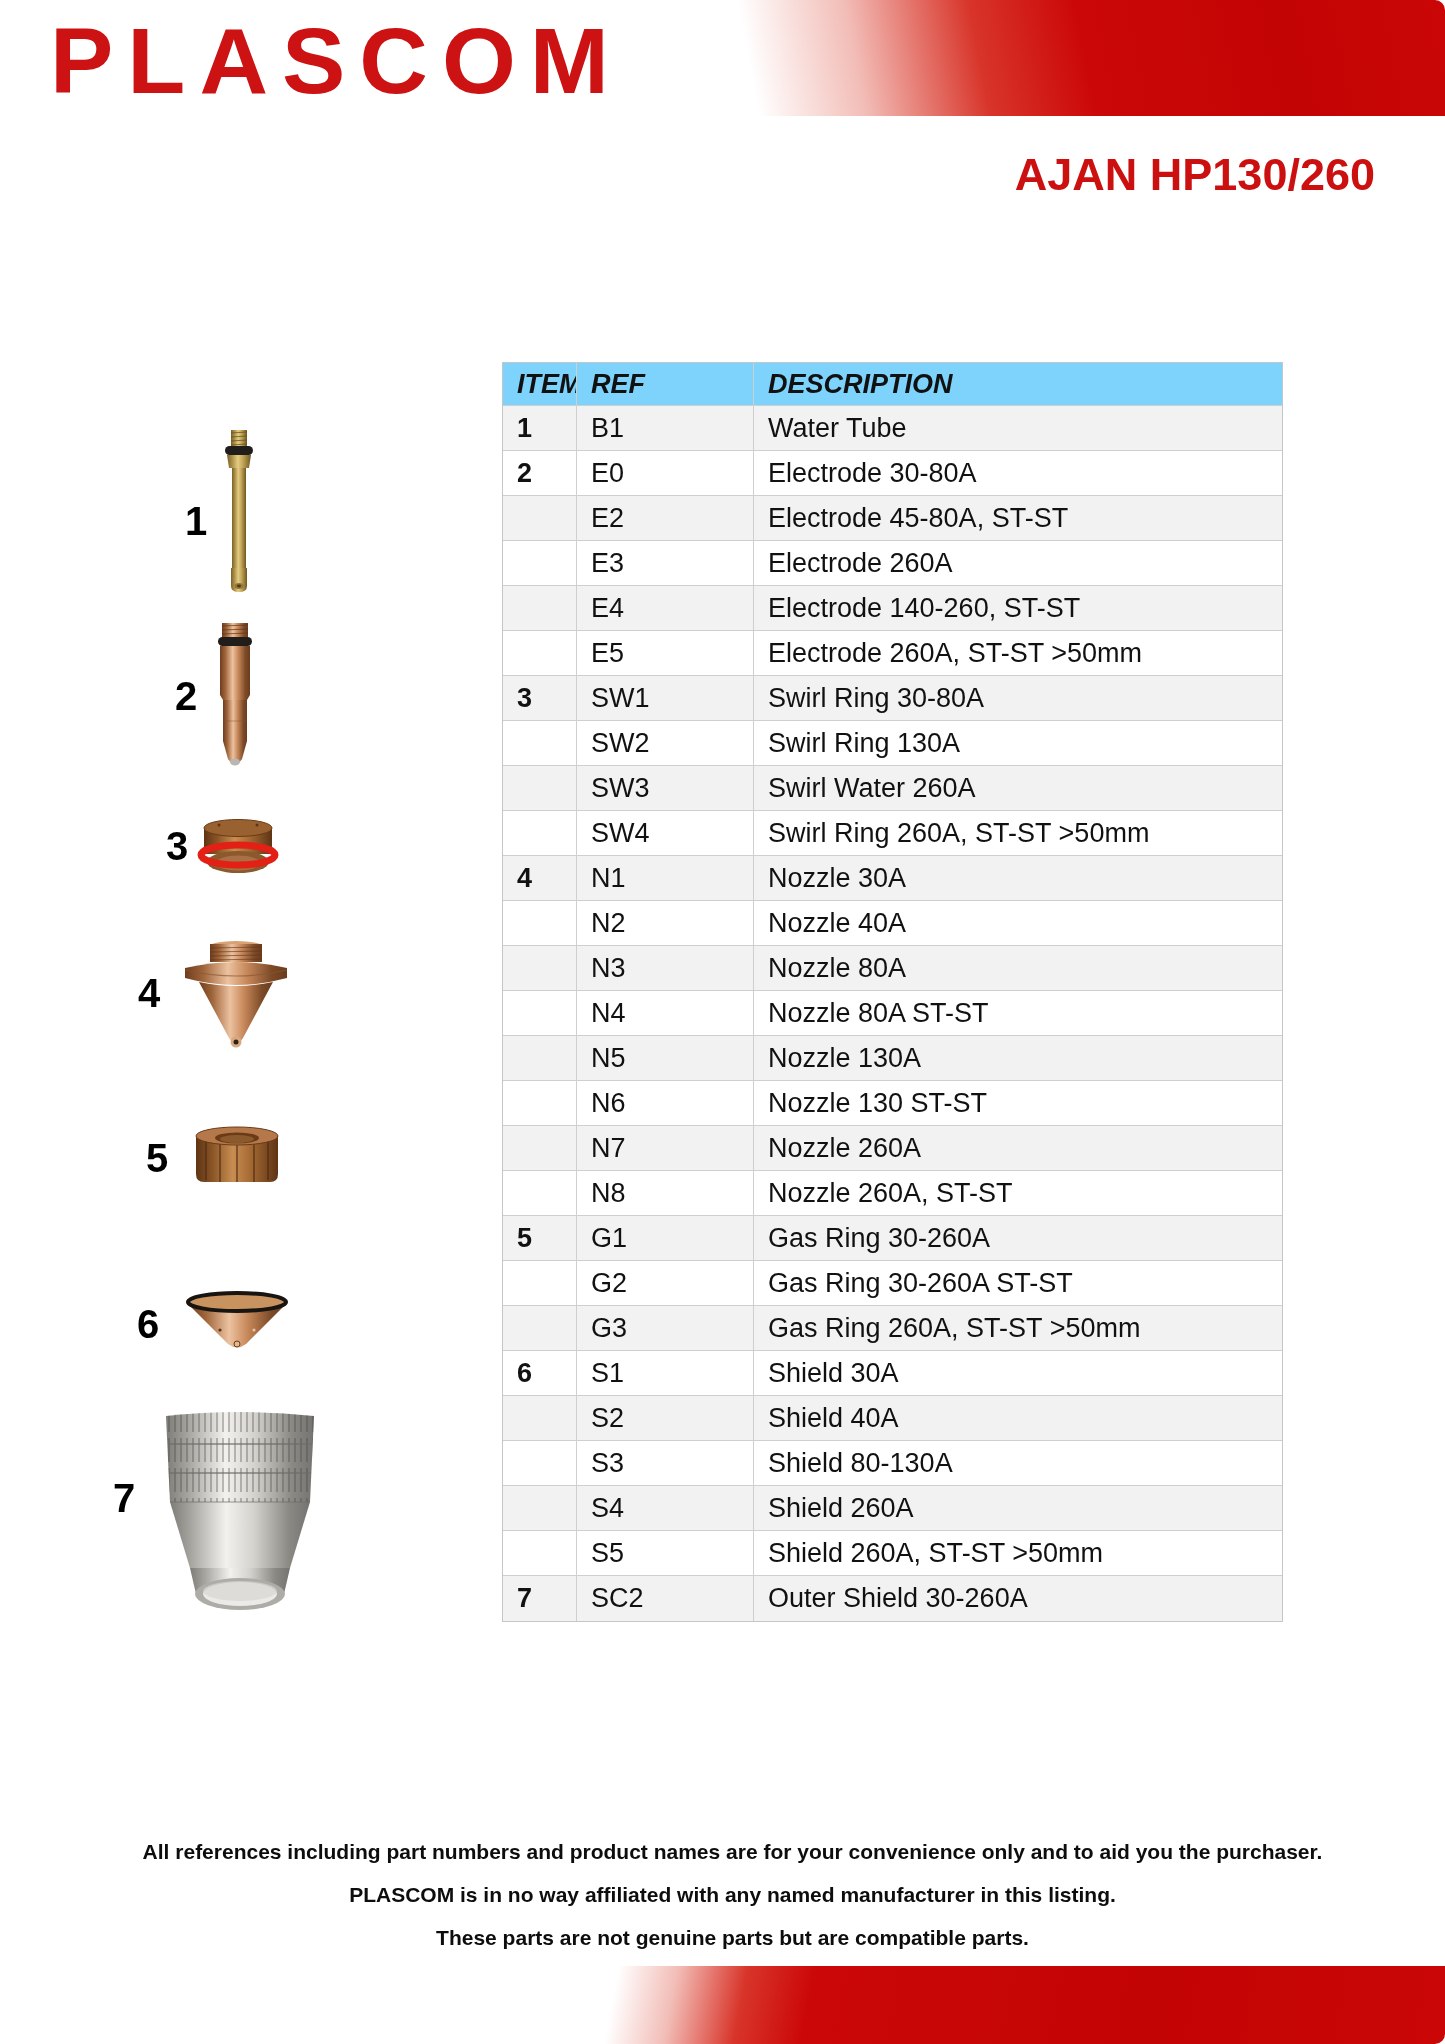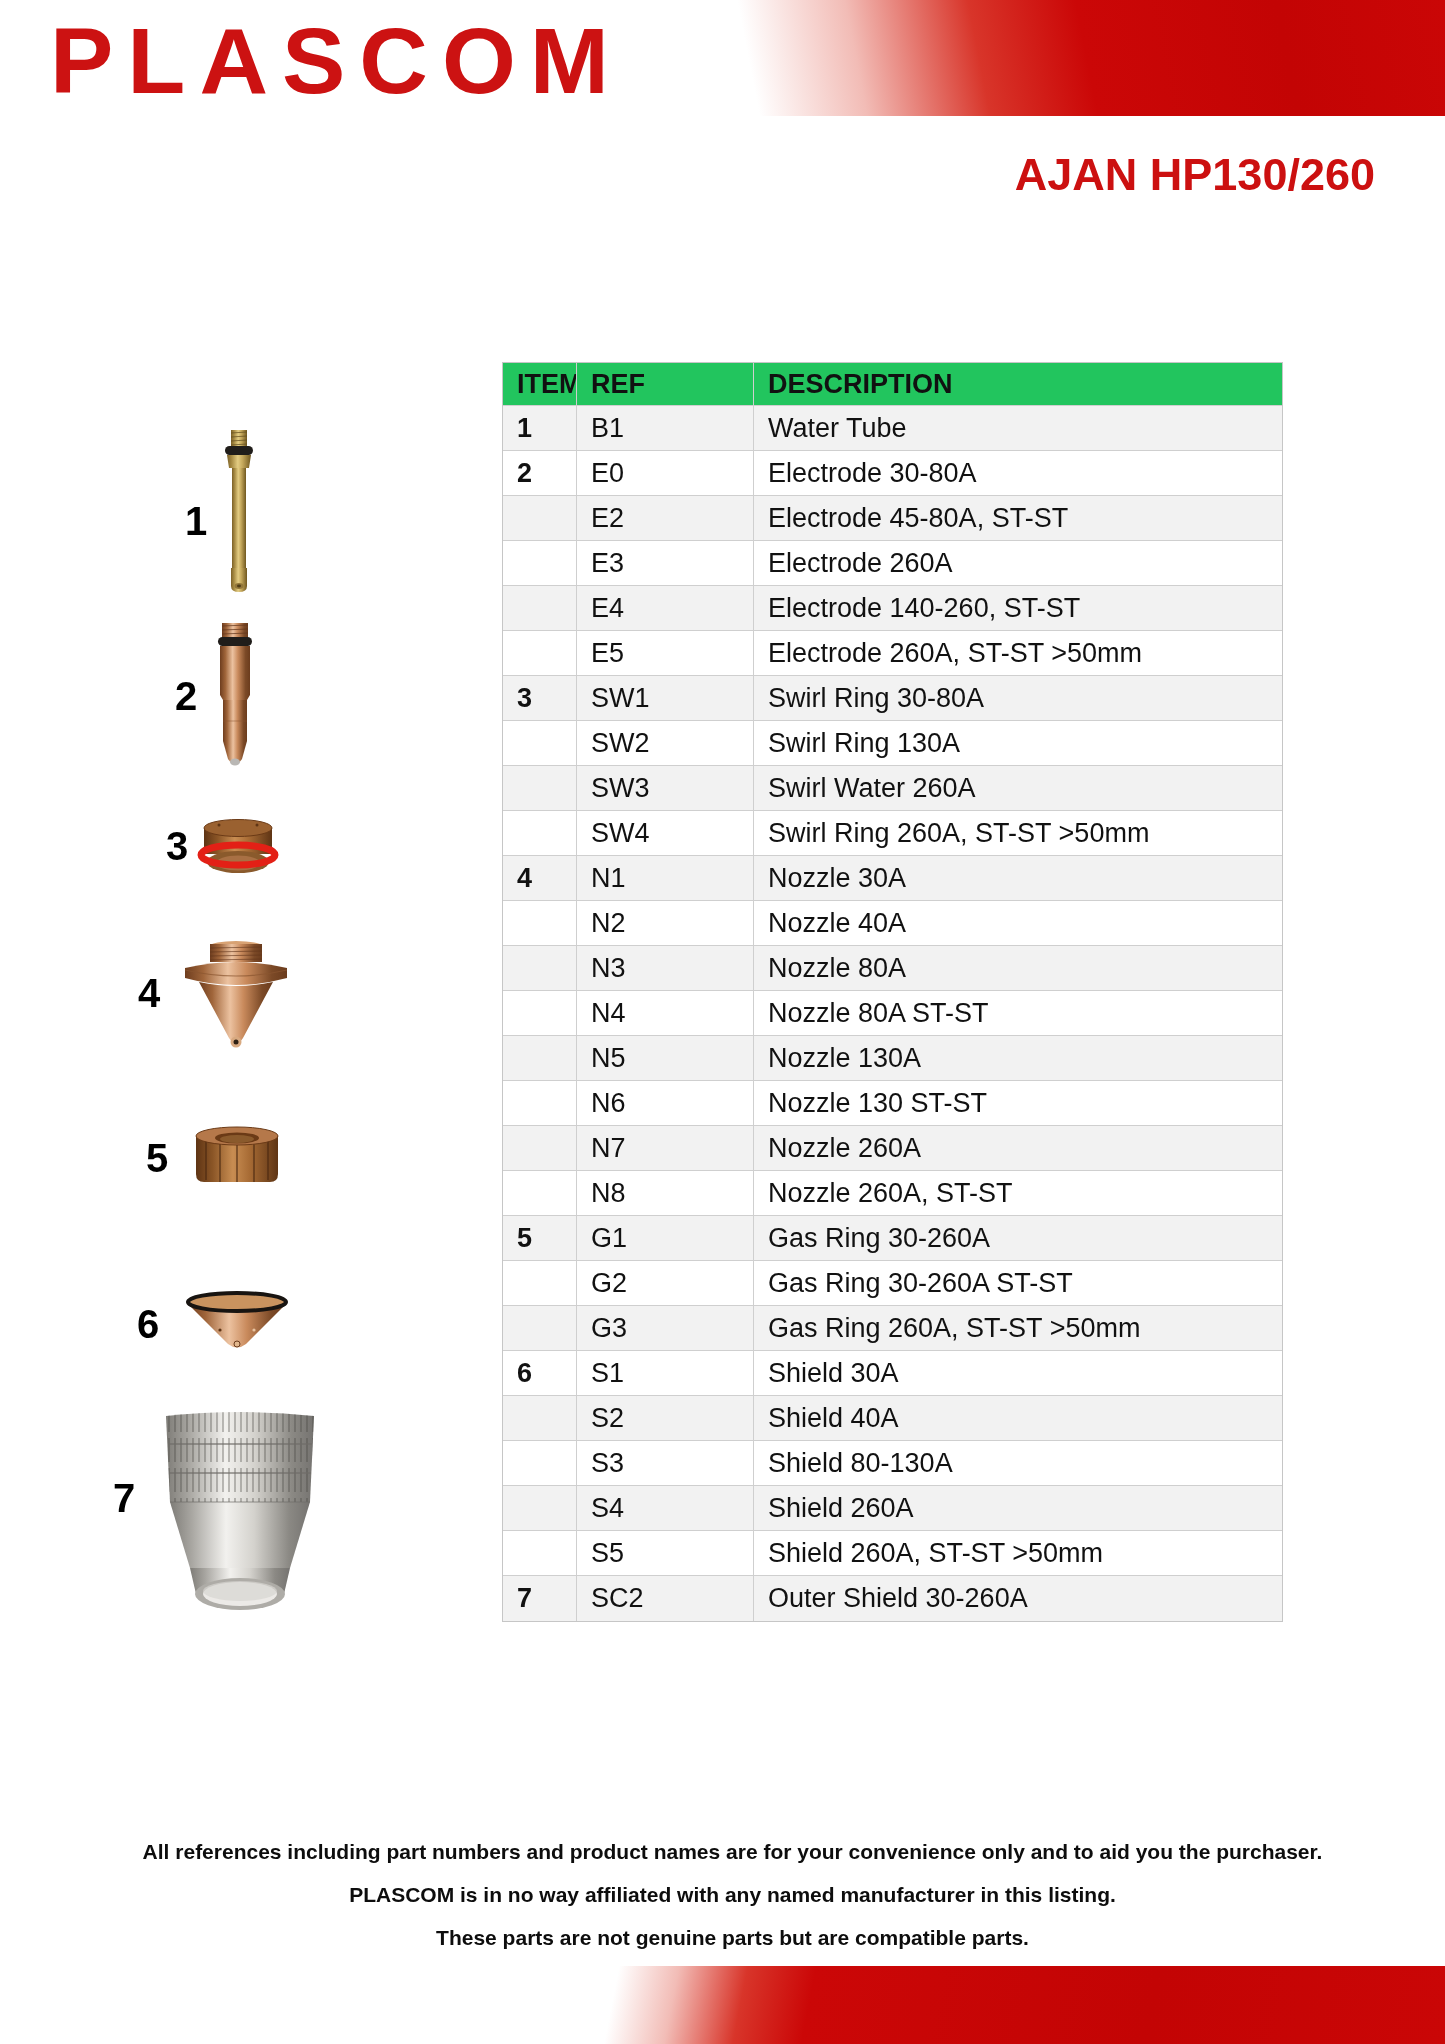--- a/index.html
+++ b/index.html
@@ -3,20 +3,21 @@
 <meta charset="utf-8">
 <style>
   html,body{margin:0;padding:0;background:#ffffff;}
   #page{
     position:relative;
     width:1445px;height:2044px;
     background:#ffffff;
     overflow:hidden;
     font-family:"Liberation Sans", sans-serif;
     color:#111;
+    border-radius:10px;
   }
   
   .logo{
     position:absolute;left:50px;top:14px;
     font-size:95px;font-weight:bold;line-height:1.0;
     letter-spacing:14px;color:#cc1212;
     transform:scaleY(0.98);
     white-space:nowrap;
   }
   .band-top{
@@ -42,21 +43,21 @@
     box-sizing:border-box;
   }
   .tr{
     display:grid;
     grid-template-columns:74px 177px 1fr;
     height:45px;
     border-bottom:1px solid #cfcfcf;
     box-sizing:border-box;
     background:#ffffff;
   }
-  .tr.th{height:43px;font-weight:bold;background:#22c55e;}
+  .tr.th{height:43px;font-weight:bold;background:#7dd3fc;font-style:italic;}
   .rows div.tr:nth-of-type(odd){background:#f2f2f2;}
   .rows div.tr:last-of-type{border-bottom:none;}
   .td{
     display:flex;align-items:center;
     padding-left:14px;
     border-right:1px solid #cfcfcf;
     overflow:hidden;white-space:nowrap;
     box-sizing:border-box;
   }
   .td:last-child{border-right:none;}

